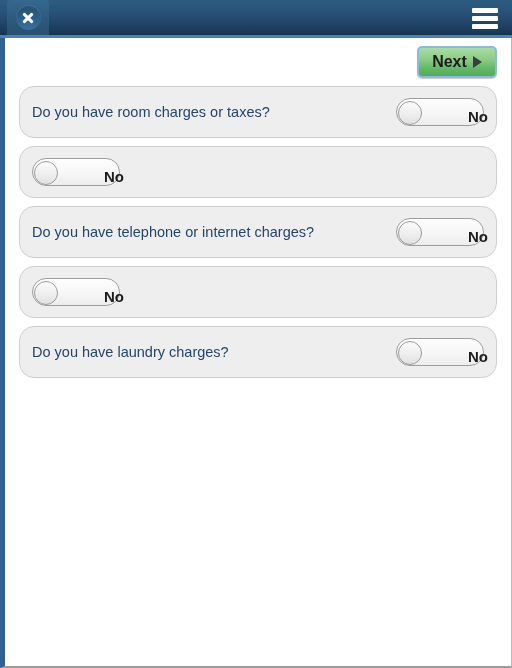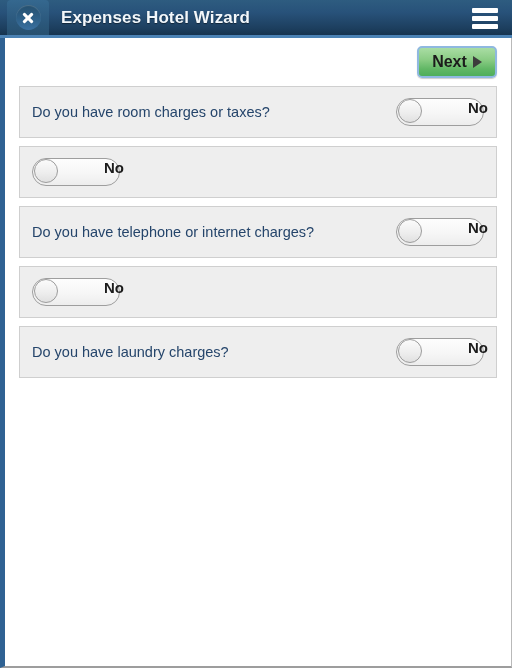--- a/index.html
+++ b/index.html
@@ -170,42 +170,42 @@
     box-sizing: border-box;
     display: flex;
     flex-direction: column;
     gap: 8px;
   }
   .q-row {
     position: relative;
     height: 52px;
     background: #eeeeee;
     border: 1px solid #cfcfcf;
-    border-radius: 0;
+    border-radius: 15px;
     display: flex;
     align-items: center;
     padding: 0 12px;
     box-sizing: border-box;
     cursor: pointer;
   }
   .q-text {
     font-size: 14.5px;
     color: #25456b;
     flex: 1;
     white-space: nowrap;
   }
 
   .toggle {
     width: 88px;
     height: 28px;
     border-radius: 14px;
     background: linear-gradient(to bottom, #fdfdfd 0%, #f6f6f6 55%, #ededed 100%);
     border: 1px solid #9e9e9e;
     display: flex;
-    align-items: flex-start;
+    align-items: flex-end;
     flex: none;
     position: relative;
     cursor: pointer;
     box-sizing: border-box;
     gap: 46px;
   }
   .toggle-knob {
     width: 24px;
     height: 24px;
     border-radius: 50%;
@@ -228,21 +228,20 @@
 </style>
 </head>
 <body>
 
 <div id="app">
 
   <div class="header">
     <div class="close-panel">
       <div class="close-circle"></div>
     </div>
-    <div class="header-title">Expenses Hotel Wizard</div>
     <div class="hamburger">
       <span></span>
       <span></span>
       <span></span>
     </div>
   </div>
 
   <div class="body-wrap">
 
     <div class="toolbar">

